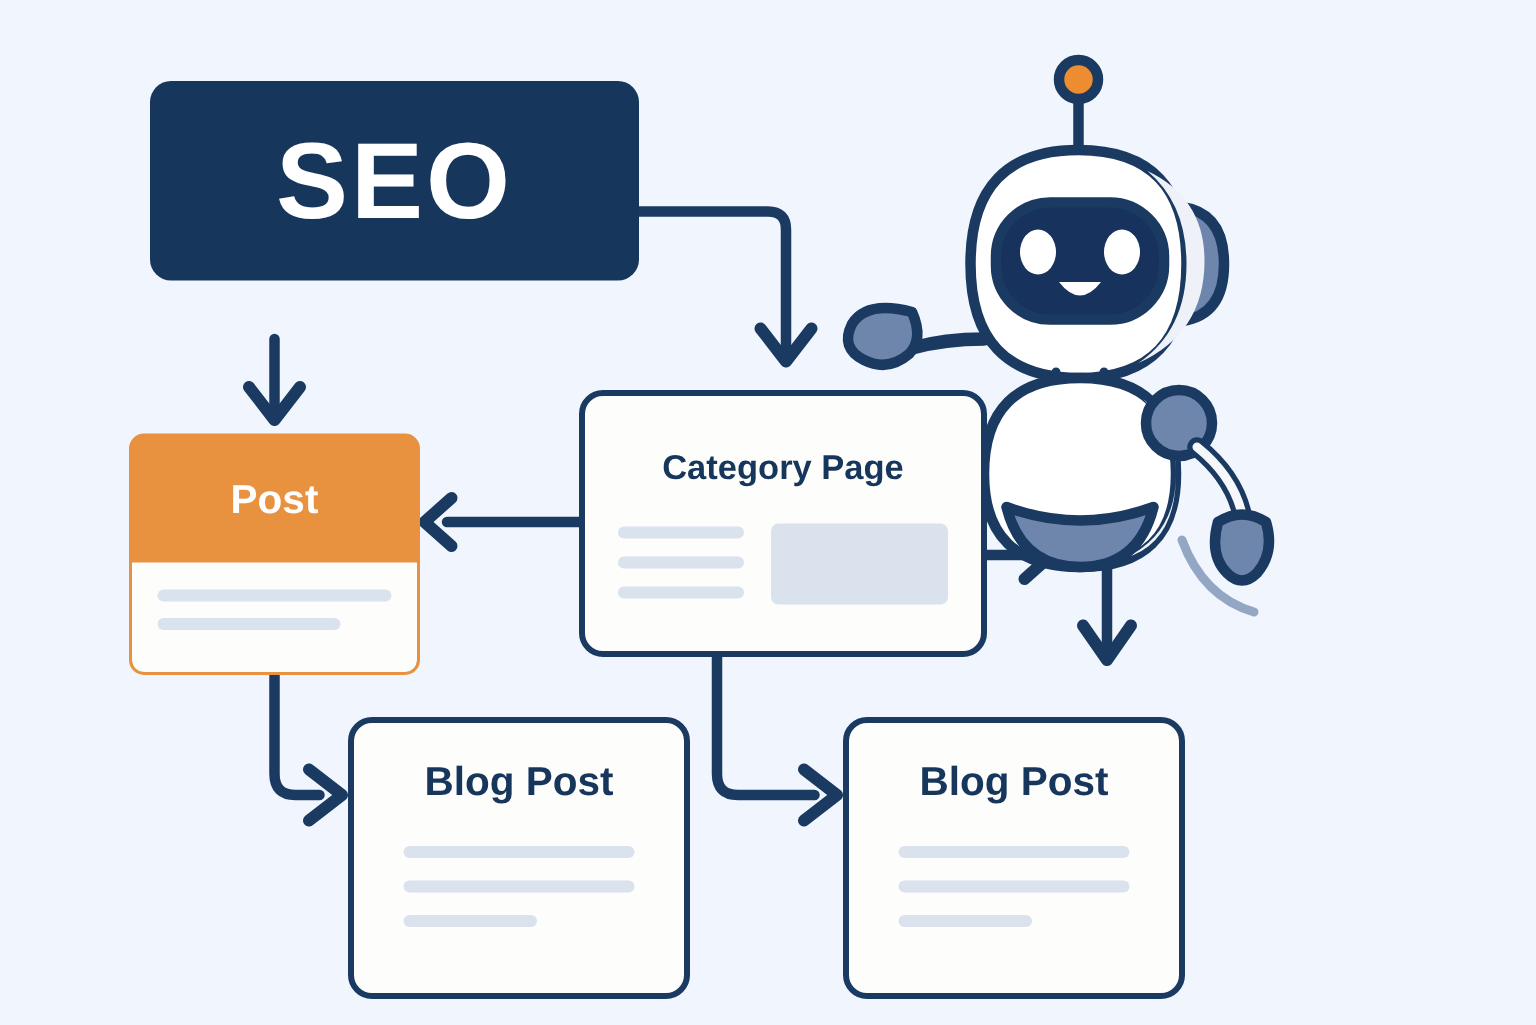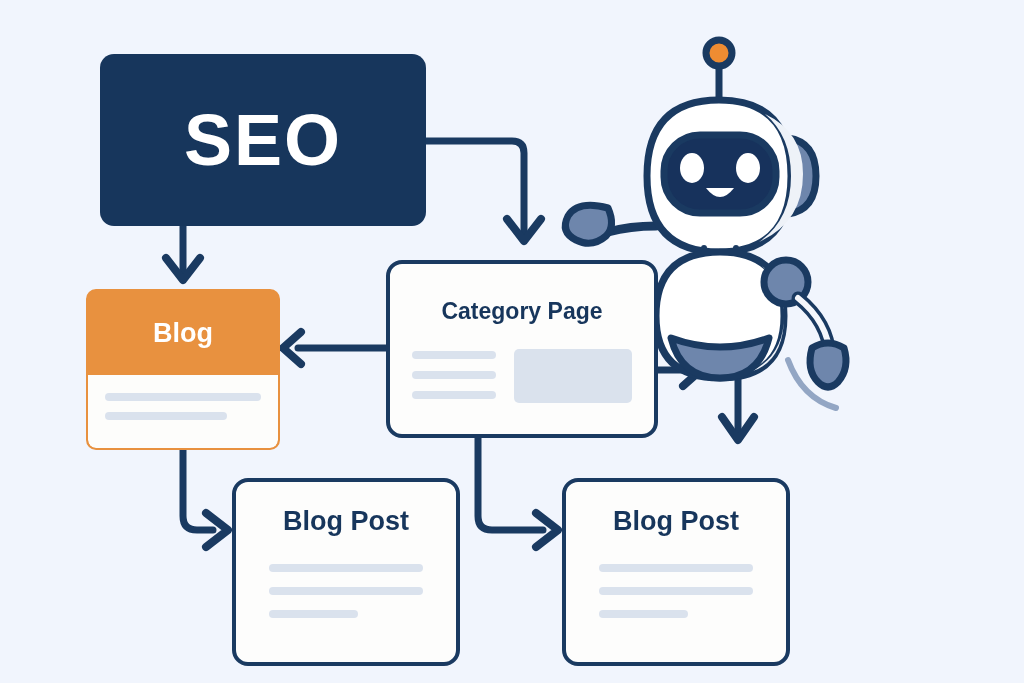--- a/index.html
+++ b/index.html
@@ -23,21 +23,21 @@
   #robot {
     position: absolute; left: 540px; top: 30px;
     width: 330px; height: 400px;
     z-index: 2;
   }
 
   
   .node-seo {
     position: absolute;
     left: 100px; top: 54px;
-    width: 326px; height: 172px;
+    width: 326px; height: 133px;
     background: #17365c;
     border-radius: 14px;
     display: flex; align-items: center; justify-content: center;
     z-index: 3;
   }
   .node-seo .title {
     color: #ffffff;
     font-size: 72px;
     font-weight: bold;
     letter-spacing: 2px;
@@ -209,21 +209,21 @@
 
       <path d="M248,330 q14,38 48,48" fill="none" stroke="#93a6c4" stroke-width="6"></path>
     </g>
   </svg>
 
   <div class="node-seo">
     <span class="title">SEO</span>
   </div>
 
   <div class="node-guide">
-    <div class="title">Blog</div>
+    <div class="title">Post</div>
     <div class="body">
       <div class="bar w100"></div>
       <div class="bar w78"></div>
     </div>
   </div>
 
   <div class="card node-category">
     <div class="title">Category Page</div>
     <div class="cat-body">
       <div class="cat-lines">

